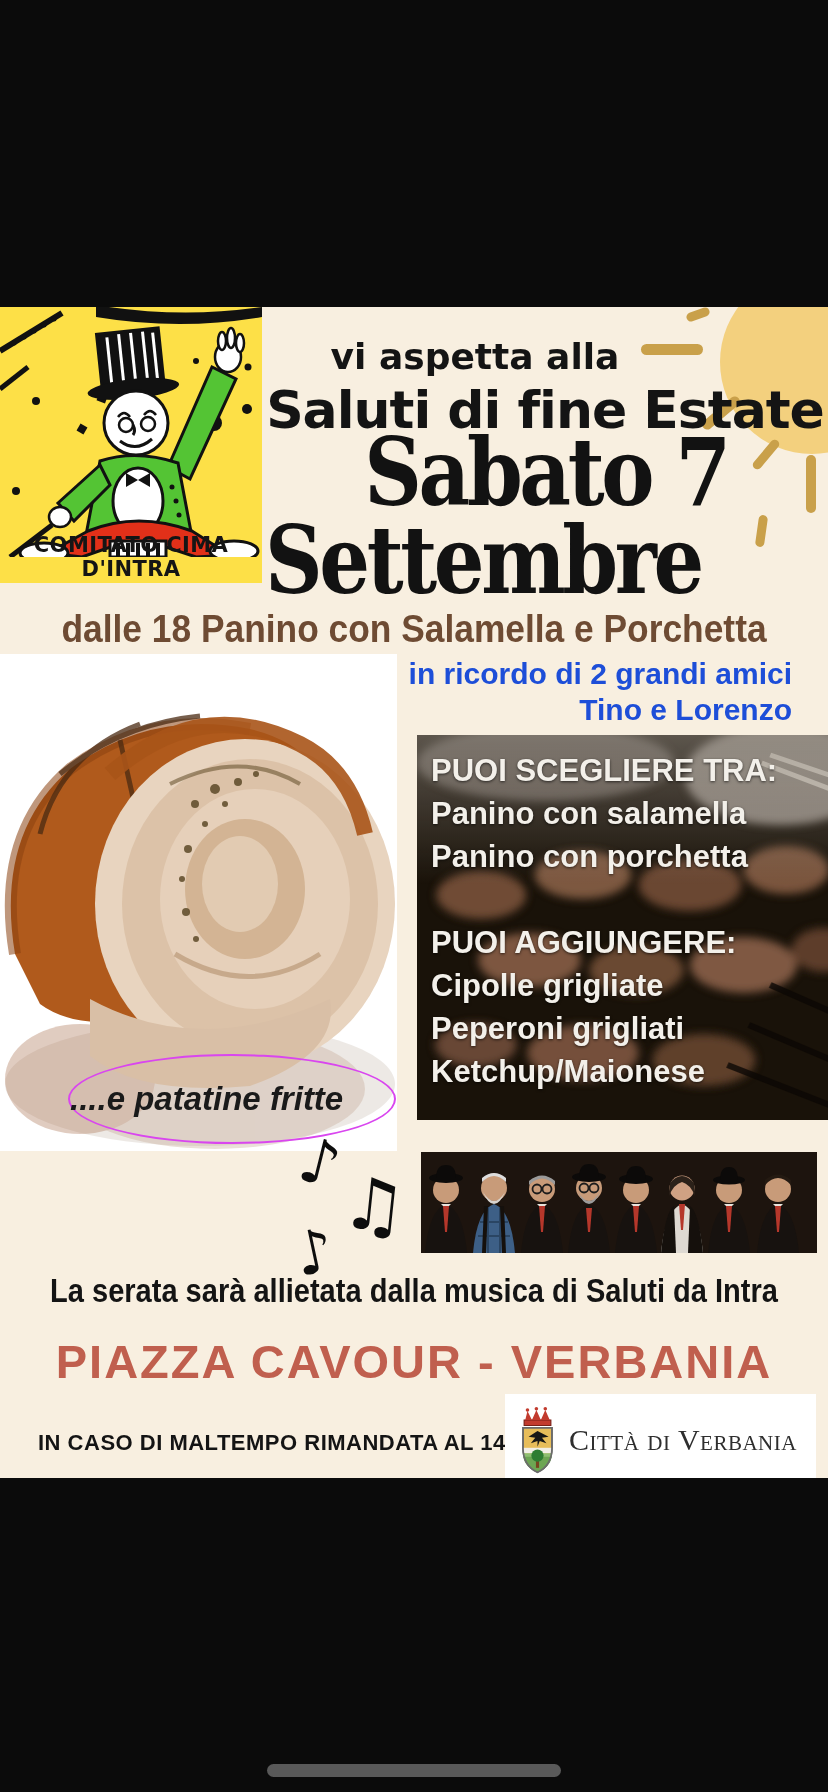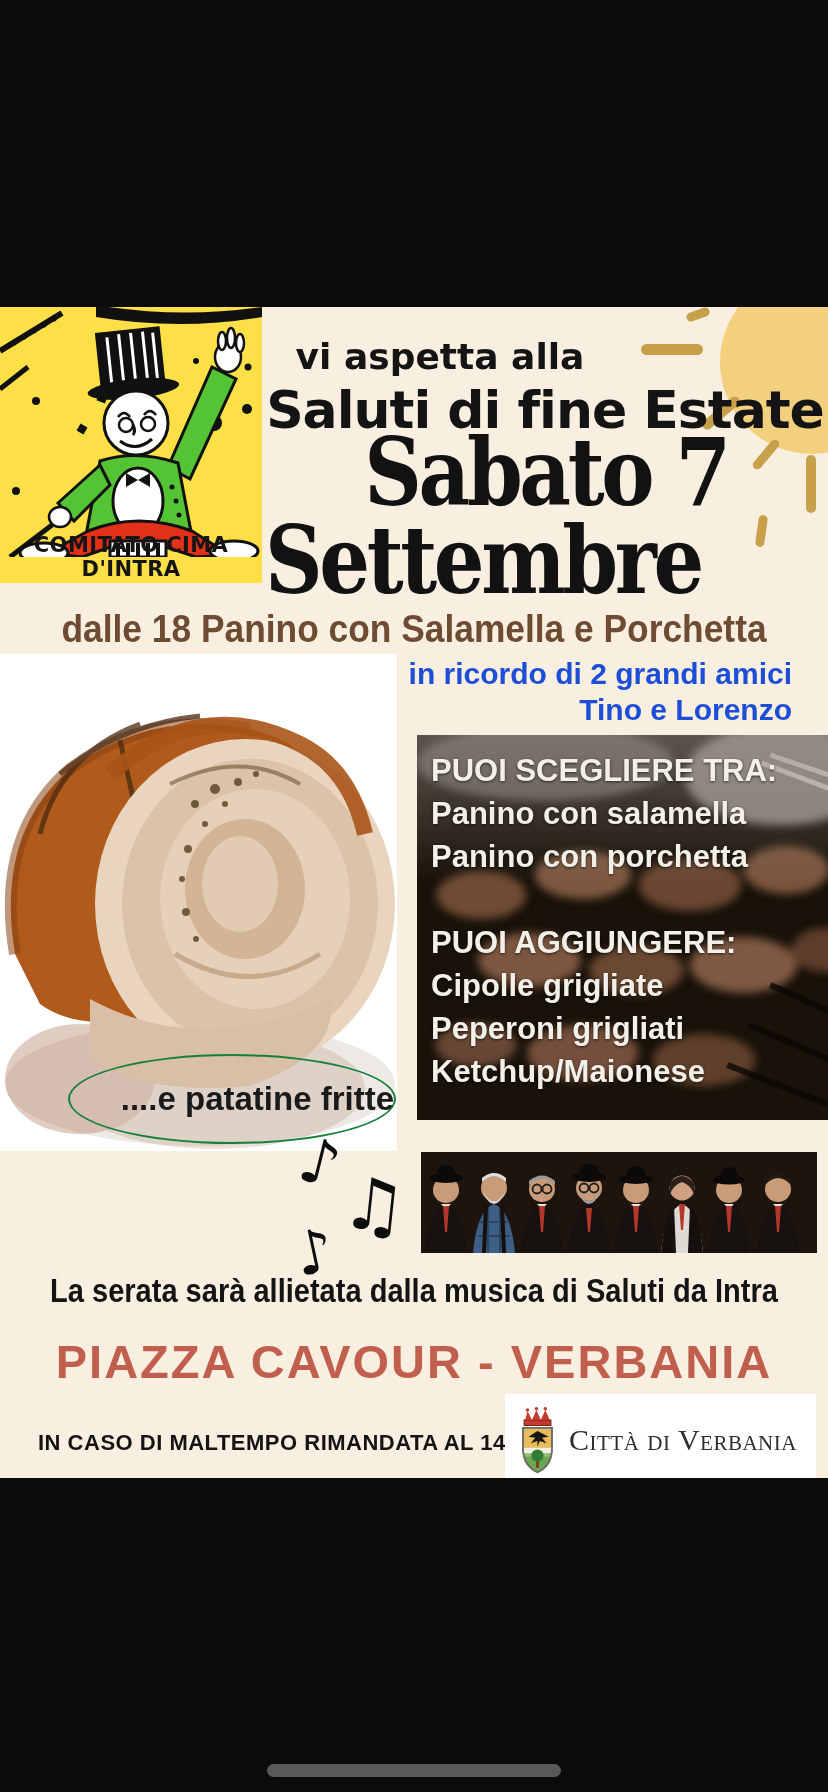--- a/index.html
+++ b/index.html
@@ -11,37 +11,37 @@
   .logo-box{position:absolute;left:0;top:-2px;width:262px;height:278px;background:#fde047;}
   .logo-box svg{position:absolute;left:0;top:0;width:262px;height:252px;}
   .logo-caption{position:absolute;left:0;bottom:2px;width:100%;text-align:center;
                 font-size:21px;font-weight:bold;color:#151515;letter-spacing:.4px;
                 font-family:"DejaVu Sans",sans-serif;}
   
   .sun{position:absolute;left:720px;top:-37px;width:184px;height:184px;border-radius:50%;background:#f3d07e;}
   .ray{position:absolute;background:#c9a04a;border-radius:6px;}
   
   .intro{position:absolute;left:240px;top:29px;width:400px;text-align:center;
-         font-family:"DejaVu Sans",sans-serif;font-weight:bold;font-size:36px;color:#141414;}
+         font-family:"DejaVu Sans",sans-serif;font-weight:bold;font-size:36px;color:#141414;padding-left:35px;}
   .title{position:absolute;left:262px;top:73px;width:566px;text-align:center;white-space:nowrap;
          font-family:"DejaVu Sans",sans-serif;font-weight:bold;font-size:52px;letter-spacing:-1px;color:#141414;}
   .date-line{position:absolute;width:600px;text-align:center;white-space:nowrap;
          font-family:"DejaVu Serif",serif;font-weight:bold;font-size:94px;line-height:.95em;
          letter-spacing:-4px;color:#121212;transform:scaleX(.85);}
   .date1{left:246px;top:121px;}
   .date2{left:183px;top:209px;}
   .food-line{position:absolute;left:0;top:301px;width:828px;text-align:center;white-space:nowrap;
          font-weight:bold;font-size:38px;color:#6e4b33;transform:scaleX(.93);}
   .memorial{position:absolute;right:36px;top:349px;text-align:right;
          font-weight:bold;font-size:30px;line-height:36px;color:#1d4ed8;}
   
   .porchetta{position:absolute;left:0;top:347px;width:397px;height:497px;background:#ffffff;}
   .porchetta svg{width:100%;height:100%;}
-  .fries-oval{position:absolute;left:68px;top:747px;width:324px;height:86px;border:2px solid #15803d;
-         border-radius:50%;display:flex;align-items:center;justify-content:flex-end;}
+  .fries-oval{position:absolute;left:68px;top:747px;width:324px;height:86px;border:2px solid #d946ef;
+         border-radius:50%;display:flex;align-items:center;justify-content:flex-start;font-style:italic;}
   .fries-text{font-weight:bold;font-size:33px;color:#1a1a1a;white-space:nowrap;}
   
   .grill{position:absolute;left:417px;top:428px;width:398px;height:385px;overflow:hidden;padding-left:28px;}
   .grill svg{position:absolute;left:0;top:0;width:100%;height:100%;}
   .menu-text{position:absolute;left:14px;top:14px;font-weight:bold;font-size:31px;line-height:43px;
          color:#f3f0ea;text-shadow:0 1px 3px rgba(0,0,0,.65);white-space:nowrap;}
   .menu-gap{height:43px;}
   
   .note{position:absolute;color:#0d0d0d;font-family:"DejaVu Sans",sans-serif;line-height:1;}
   

